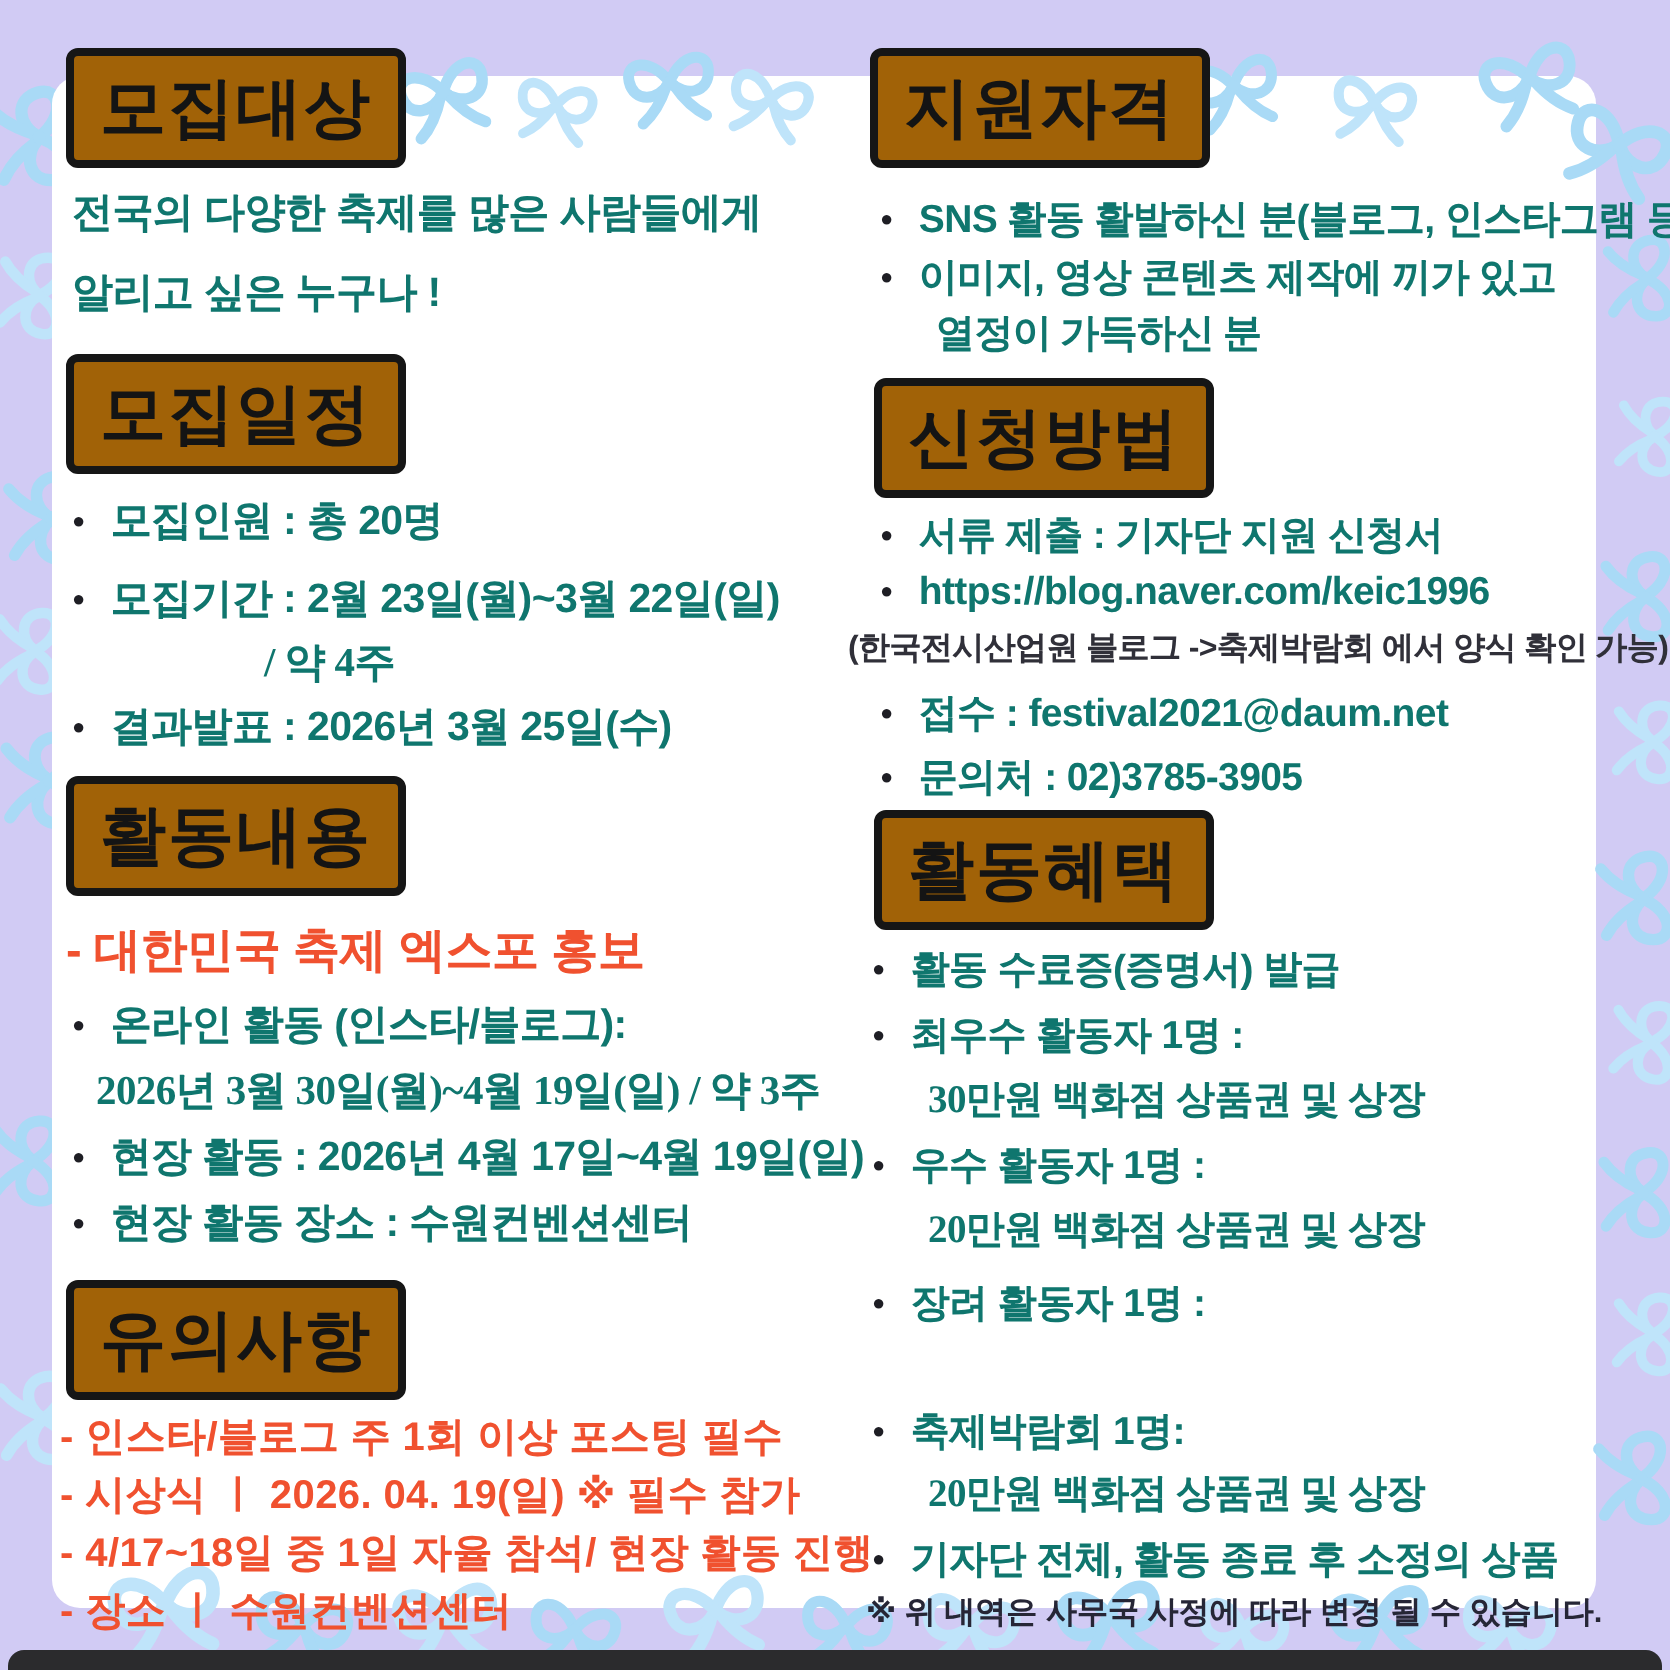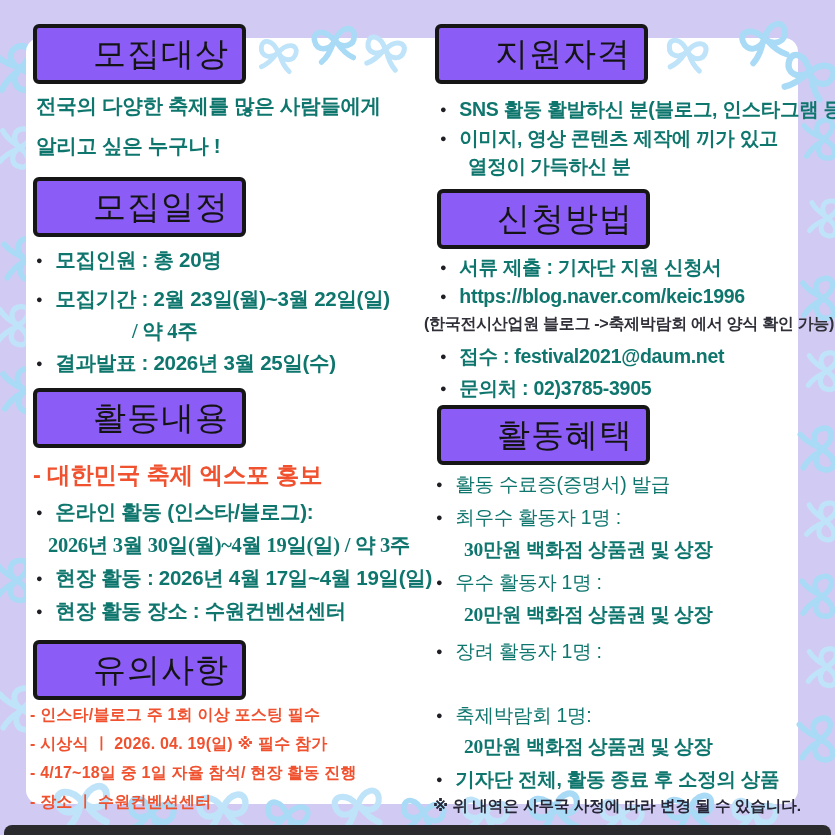--- a/index.html
+++ b/index.html
@@ -3,33 +3,33 @@
 <meta charset="utf-8">
 <style>
   html,body{margin:0;padding:0;}
   body{width:835px;height:835px;overflow:hidden;
        font-family:"Liberation Sans","DejaVu Sans",sans-serif;}
   .poster{position:relative;width:835px;height:835px;background:#d1cbf4;overflow:hidden;}
   .panel{position:absolute;left:26px;top:38px;width:772px;height:766px;
          background:#ffffff;border-radius:14px;z-index:1;}
   .content{position:absolute;inset:0;z-index:3;}
   .hdr{position:absolute;display:flex;align-items:center;justify-content:center;
-       width:162px;height:52px;background:#8b5cf6;border:4px solid #161616;
-       border-radius:6px;color:#141414;font-size:33px;font-weight:400;
-       letter-spacing:1px;white-space:nowrap;z-index:4;padding-left:43px;}
+       width:162px;height:52px;background:#a16207;border:4px solid #161616;
+       border-radius:6px;color:#141414;font-size:33px;font-weight:700;
+       letter-spacing:1px;white-space:nowrap;z-index:4;}
   .line{position:absolute;font-size:20.5px;font-weight:600;color:#0f766e;
         letter-spacing:-0.3px;white-space:nowrap;}
   .rcol{font-size:19.5px;}
   .bullet::before{content:"●";font-size:11px;margin-right:13px;color:#1e1e24;
         position:relative;top:-3px;}
   .cont{padding-left:2px;font-family:Liberation Serif, serif;}
-  .bold{font-weight:400;}
+  .bold{font-weight:700;}
   .red{color:#f0512f;font-weight:800;}
   .headline{font-size:23.5px;letter-spacing:-0.2px;}
-  .notesline{font-size:16px;letter-spacing:0.2px;}
+  .notesline{font-size:20px;letter-spacing:0.2px;}
   .noteSmall{font-size:16px;font-weight:600;color:#303039;}
   .foot{position:absolute;font-size:15.5px;font-weight:600;color:#262636;white-space:nowrap;}
   .bottom-bar{position:absolute;left:4px;right:4px;bottom:0;height:10px;
         background:#2b2b2d;border-radius:8px 8px 0 0;z-index:5;}
   .bow{position:absolute;pointer-events:none;}
   .z0{z-index:0;} .z2{z-index:2;}
 </style>
 </head>
 <body>
 

